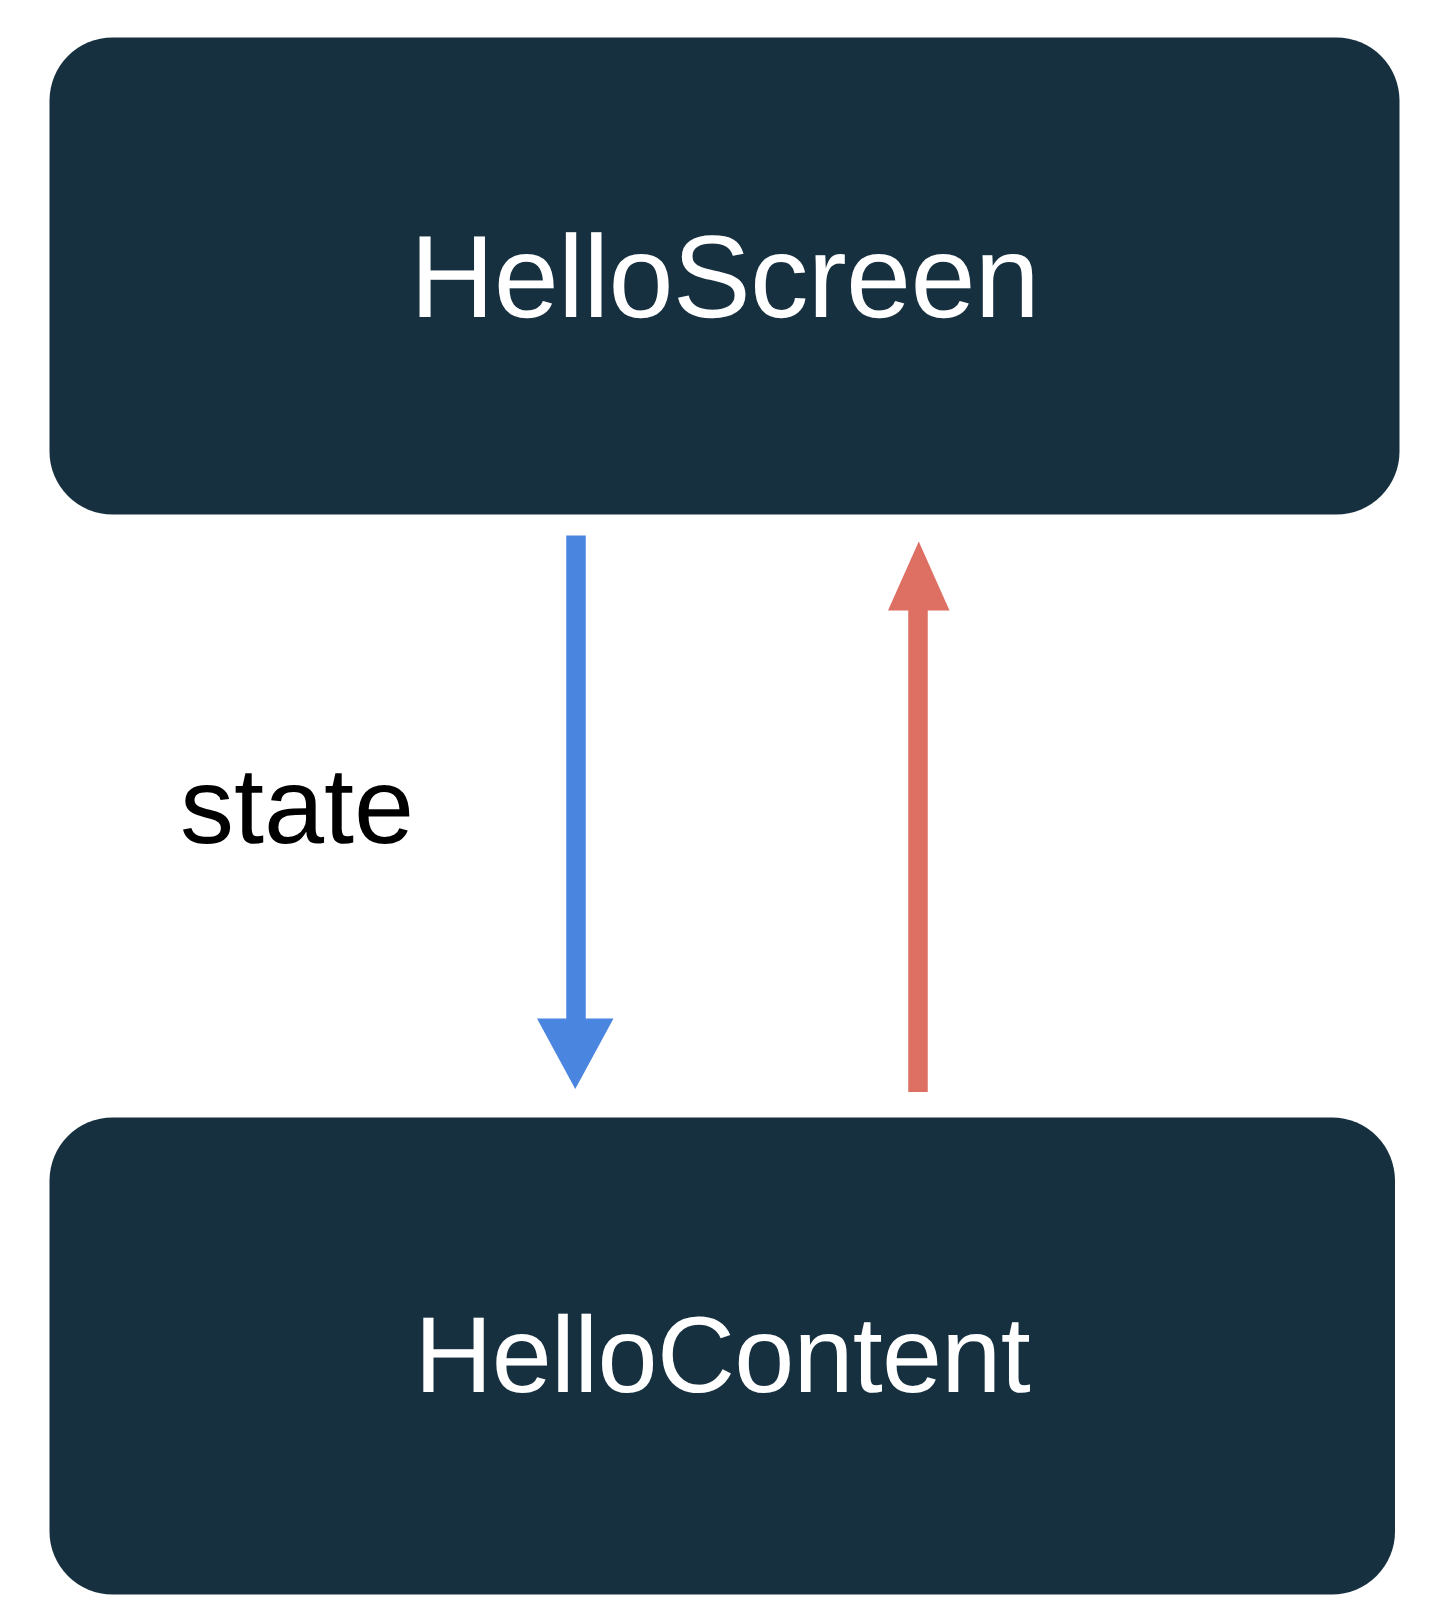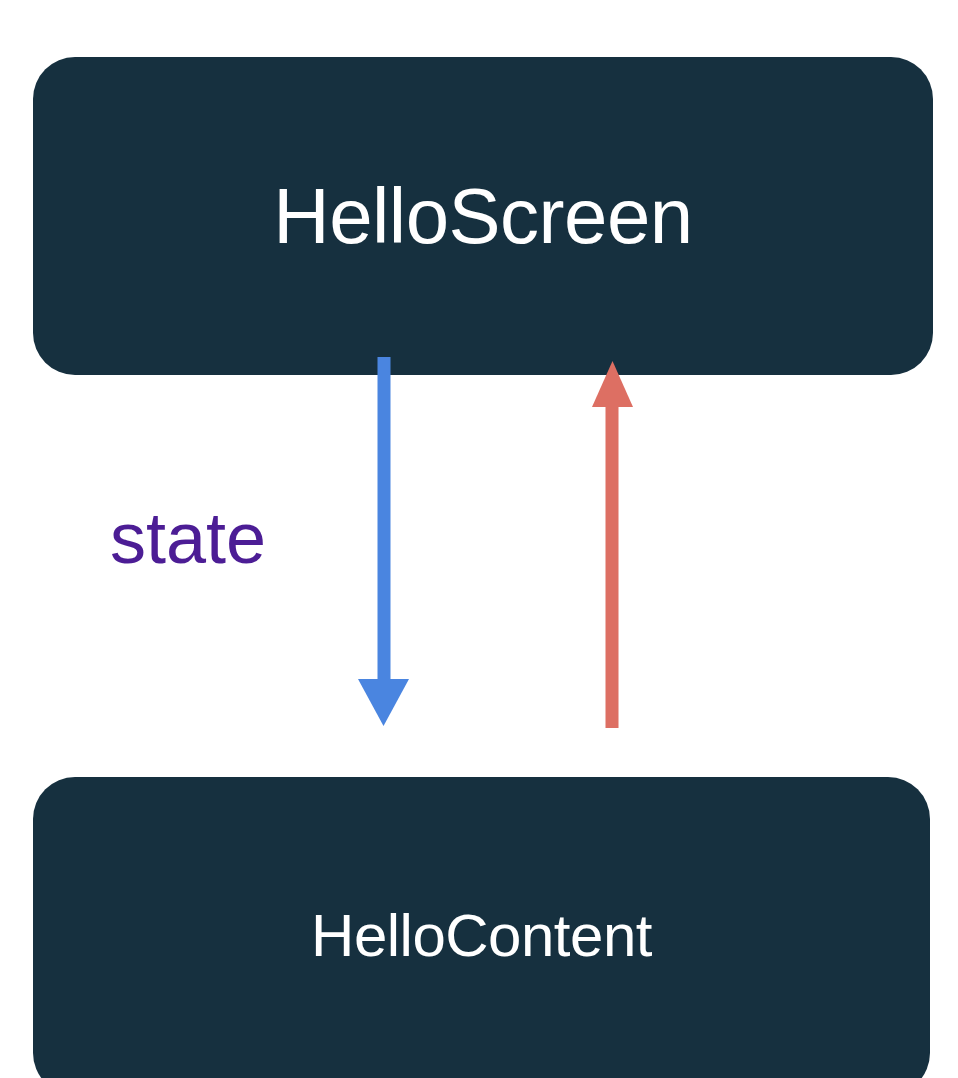--- a/index.html
+++ b/index.html
@@ -22,21 +22,20 @@
   
   .node-box {
     position: absolute;
     box-sizing: border-box;
     background: #16303f;
     border-radius: 42px;
     display: flex;
     align-items: center;
     justify-content: center;
     text-align: center;
-    margin-top: 32px;
   }
   .node-label {
     color: #ffffff;
     font-family: "Liberation Sans", sans-serif;
     font-weight: 400;
     letter-spacing: -0.5px;
     white-space: nowrap;
     line-height: 1;
   }
 
@@ -50,21 +49,21 @@
     font-size: 78px;
   }
 
   #node-hello-content {
     left: 33px;
     top: 745px;
     width: 897px;
     height: 318px;
   }
   #node-hello-content .node-label {
-    font-size: 60px;
+    font-size: 72px;
   }
 
   
   .edge-svg {
     position: absolute;
     left: 0;
     top: 0;
     width: 958px;
     height: 1078px;
     overflow: visible;
@@ -74,23 +73,23 @@
   
   .edge-label {
     position: absolute;
     font-family: "Liberation Sans", sans-serif;
     font-weight: 400;
     font-size: 72px;
     line-height: 1;
     white-space: nowrap;
   }
   #edge-label-state {
-    left: 110px;
+    left: 120px;
     top: 502px;
-    color: #4c1d95;
+    color: #000000;
   }
   #edge-label-event {
     left: 670px;
     top: 502px;
     color: #dd6f63;
   }
 </style>
 </head>
 <body>
 

